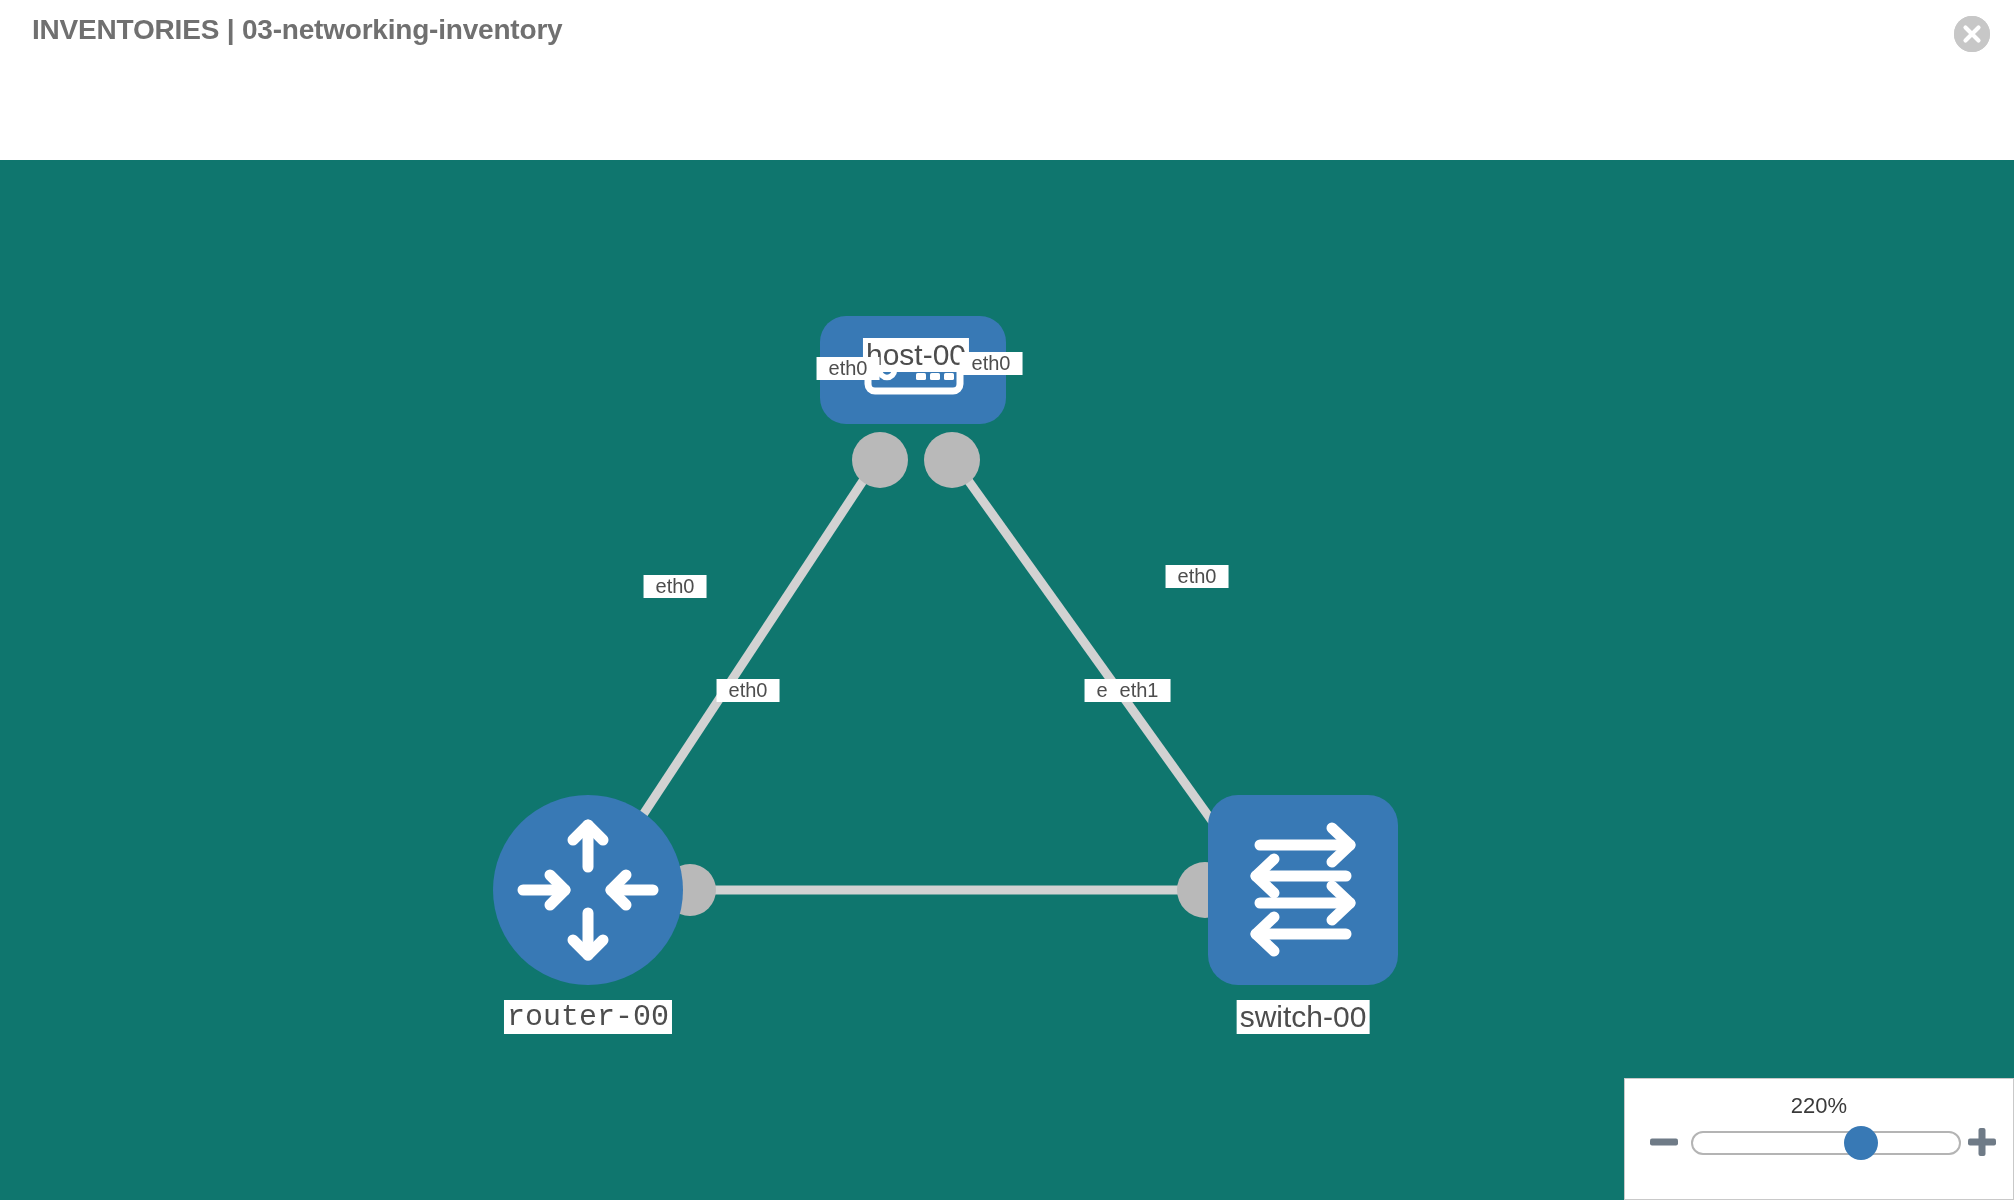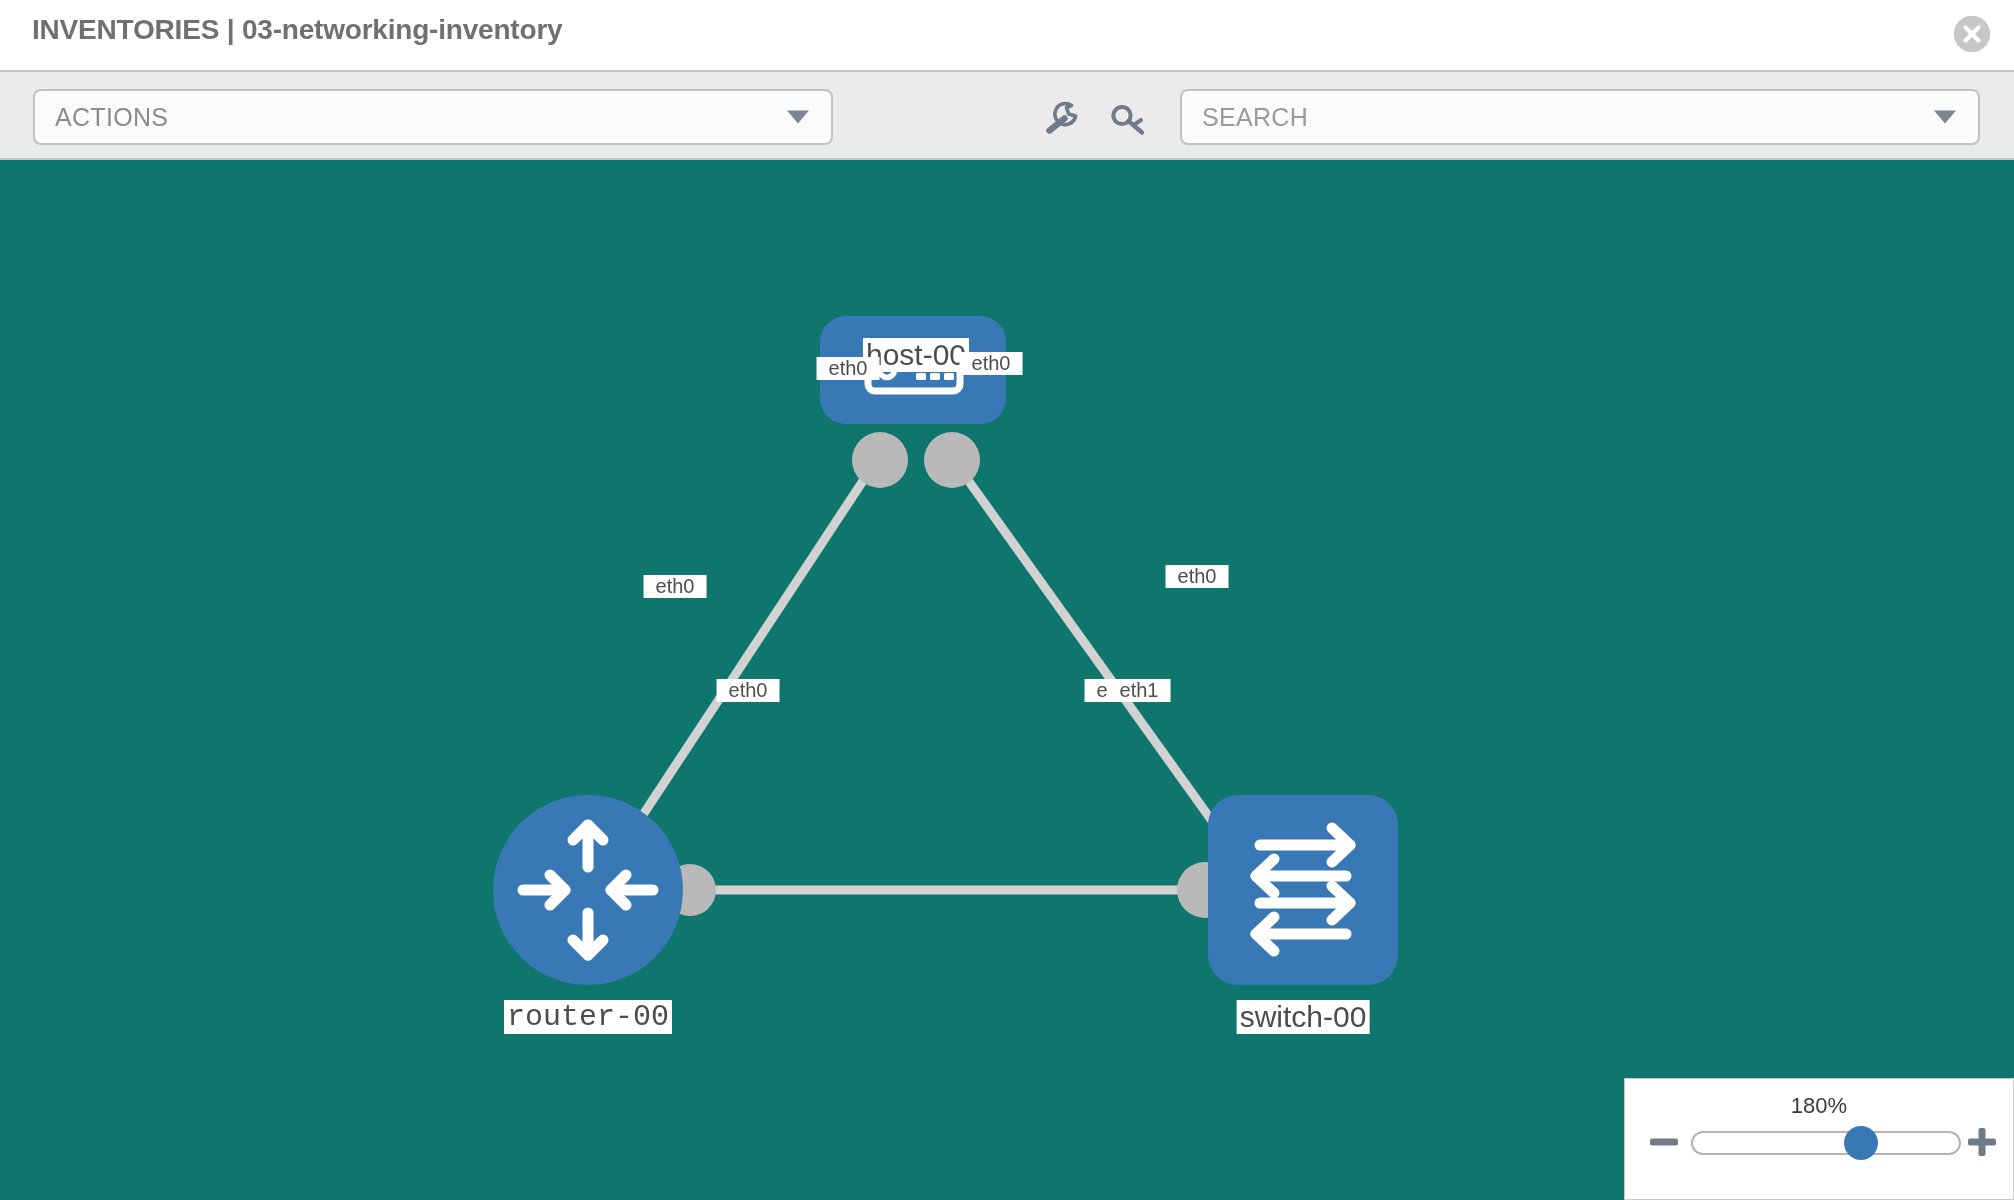--- a/index.html
+++ b/index.html
@@ -129,47 +129,20 @@
   <div class="header">
     <div class="header-title">INVENTORIES | 03-networking-inventory</div>
     <div class="close-btn">
       <svg viewBox="0 0 36 36">
         <circle cx="18" cy="18" r="18" fill="#c7c7c7"></circle>
         <path d="M11.5 11.5 L24.5 24.5 M24.5 11.5 L11.5 24.5" stroke="#ffffff" stroke-width="4.2" stroke-linecap="round"></path>
       </svg>
     </div>
   </div>
 
-  <div class="toolbar">
-
-    <div class="actions-select">
-      <span class="label">ACTIONS</span>
-      <span class="caret"></span>
-    </div>
-
-    <div class="tool-icon" id="wrench-btn">
-      <svg viewBox="0 0 46 40">
-        <path d="M33.5 6.5 a10.5 10.5 0 1 0 4.2 10.6 l-7.0 -2.0 -2.3 -6.6 z" fill="none" stroke="#6f7b87" stroke-width="3.6" stroke-linejoin="round"></path>
-        <path d="M26.5 19.5 L11.5 31.5" stroke="#6f7b87" stroke-width="6.4" stroke-linecap="round"></path>
-      </svg>
-    </div>
-
-    <div class="tool-icon" id="key-btn">
-      <svg viewBox="0 0 46 40">
-        <circle cx="16" cy="16.5" r="8.6" fill="none" stroke="#6f7b87" stroke-width="4"></circle>
-        <path d="M22.5 22 L36 33.5" stroke="#6f7b87" stroke-width="4.4" stroke-linecap="round"></path>
-        <path d="M30 24.5 L35 21" stroke="#6f7b87" stroke-width="4" stroke-linecap="round"></path>
-      </svg>
-    </div>
-
-    <div class="search-select">
-      <span class="label">SEARCH</span>
-      <span class="caret"></span>
-    </div>
-  </div>
 
   <div class="canvas">
     <div class="topology">
 
       <svg width="2014" height="1040" style="position:absolute;left:0;top:0;">
 
         <line x1="600" y1="720" x2="880" y2="295" stroke="#d2d2d2" stroke-width="9"></line>
 
         <line x1="950" y1="295" x2="1240" y2="700" stroke="#d2d2d2" stroke-width="9"></line>
 
@@ -248,21 +221,21 @@
       <div class="port-label" style="left:991px; top:192px;">eth0</div>
       <div class="port-label" style="left:675px; top:415px;">eth0</div>
       <div class="port-label" style="left:1197px; top:405px;">eth0</div>
       <div class="port-label" style="left:748px; top:519px;">eth0</div>
       <div class="port-label" style="left:1116px; top:519px;">eth0</div>
       <div class="port-label" style="left:1139px; top:519px;text-align:right;">eth1</div>
 
     </div>
 
     <div class="zoom-panel">
-      <div class="zoom-value">180%</div>
+      <div class="zoom-value">220%</div>
       <div class="zoom-minus">
         <svg viewBox="0 0 34 34">
           <rect x="3" y="13.5" width="28" height="7" rx="2" fill="#6f7b87"></rect>
         </svg>
       </div>
       <div class="zoom-slider">
         <div class="zoom-handle" id="zoom-handle" style="left: 63%;"></div>
       </div>
       <div class="zoom-plus">
         <svg viewBox="0 0 34 34">

